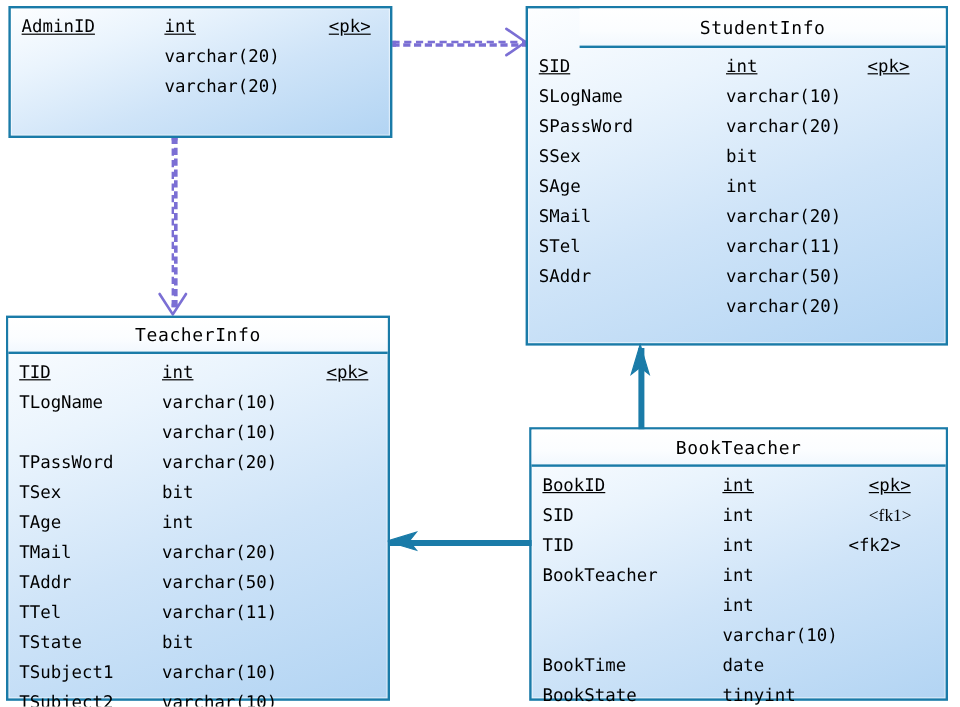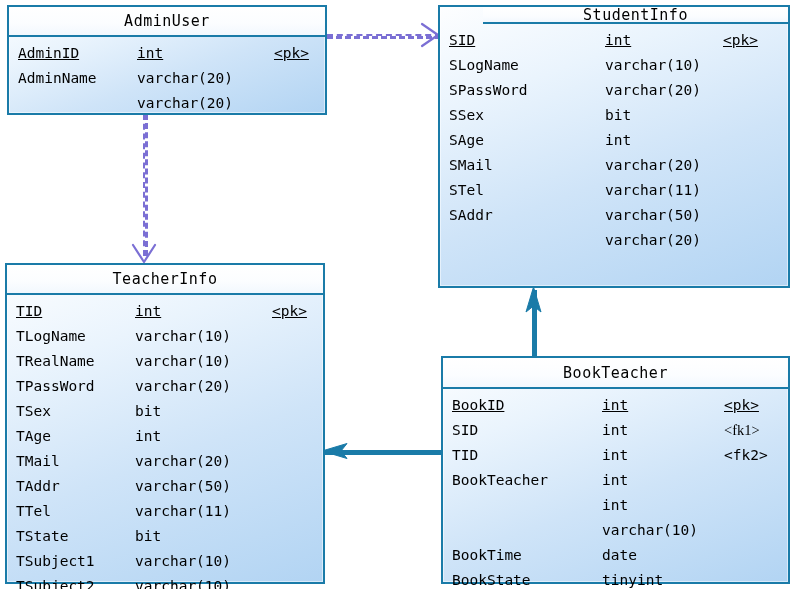--- a/index.html
+++ b/index.html
@@ -126,43 +126,39 @@
   </div>
 
   <div class="connector">
     <div class="conn-line-h solid-line" style="left:325px; top:450px; width:117px;"></div>
     <svg class="arrow-svg" style="left:321px; top:439px;" width="32" height="26">
       <path d="M 1 12 L 26 19.5 L 20 12 L 26 4.5 Z" fill="#1a7ba8" stroke="#1a7ba8" stroke-width="1"></path>
     </svg>
   </div>
 
   <div class="entity" id="entity-adminuser" style="left:7px; top:5px; width:320px; height:110px;">
-    <div class="entity-header">
-      <span class="entity-title">AdminUser</span>
-    </div>
     <div class="entity-body">
       <div class="attr-row is-pk">
         <span class="attr-name">AdminID</span>
         <span class="attr-type" style="left:128px;">int</span>
         <span class="attr-key" style="left:265px;">&lt;pk&gt;</span>
       </div>
       <div class="attr-row">
-        <span class="attr-name">AdminName</span>
         <span class="attr-type" style="left:128px;">varchar(20)</span>
         <span class="attr-key" style="left:265px;"></span>
       </div>
       <div class="attr-row">
         <span class="attr-type" style="left:128px;">varchar(20)</span>
         <span class="attr-key" style="left:265px;"></span>
       </div>
     </div>
   </div>
 
   <div class="entity" id="entity-studentinfo" style="left:438px; top:5px; width:352px; height:283px;">
-    <div class="entity-header" style="height:17px;margin-left:43px;">
+    <div class="entity-header" style="height:33px;margin-left:43px;">
       <span class="entity-title">StudentInfo</span>
     </div>
     <div class="entity-body">
       <div class="attr-row is-pk">
         <span class="attr-name">SID</span>
         <span class="attr-type" style="left:165px;">int</span>
         <span class="attr-key" style="left:283px;">&lt;pk&gt;</span>
       </div>
       <div class="attr-row">
         <span class="attr-name">SLogName</span>
@@ -215,21 +211,20 @@
         <span class="attr-name">TID</span>
         <span class="attr-type" style="left:128px;">int</span>
         <span class="attr-key" style="left:265px;">&lt;pk&gt;</span>
       </div>
       <div class="attr-row">
         <span class="attr-name">TLogName</span>
         <span class="attr-type" style="left:128px;">varchar(10)</span>
         <span class="attr-key" style="left:265px;"></span>
       </div>
       <div class="attr-row">
-        <span class="attr-name">TRealName</span>
         <span class="attr-type" style="left:128px;">varchar(10)</span>
         <span class="attr-key" style="left:265px;"></span>
       </div>
       <div class="attr-row">
         <span class="attr-name">TPassWord</span>
         <span class="attr-type" style="left:128px;">varchar(20)</span>
         <span class="attr-key" style="left:265px;"></span>
       </div>
       <div class="attr-row">
         <span class="attr-name">TSex</span>
@@ -285,21 +280,21 @@
         <span class="attr-key" style="left:281px;">&lt;pk&gt;</span>
       </div>
       <div class="attr-row">
         <span class="attr-name">SID</span>
         <span class="attr-type" style="left:159px;">int</span>
         <span class="attr-key" style="left:281px;font-family:Liberation Serif, serif;">&lt;fk1&gt;</span>
       </div>
       <div class="attr-row">
         <span class="attr-name">TID</span>
         <span class="attr-type" style="left:159px;">int</span>
-        <span class="attr-key" style="left:281px;">&lt;fk2&gt;</span>
+        <span class="attr-key" style="left:264px;">&lt;fk2&gt;</span>
       </div>
       <div class="attr-row">
         <span class="attr-name">BookTeacher</span>
         <span class="attr-type" style="left:159px;">int</span>
         <span class="attr-key" style="left:281px;"></span>
       </div>
       <div class="attr-row">
         <span class="attr-type" style="left:159px;">int</span>
         <span class="attr-key" style="left:281px;"></span>
       </div>

